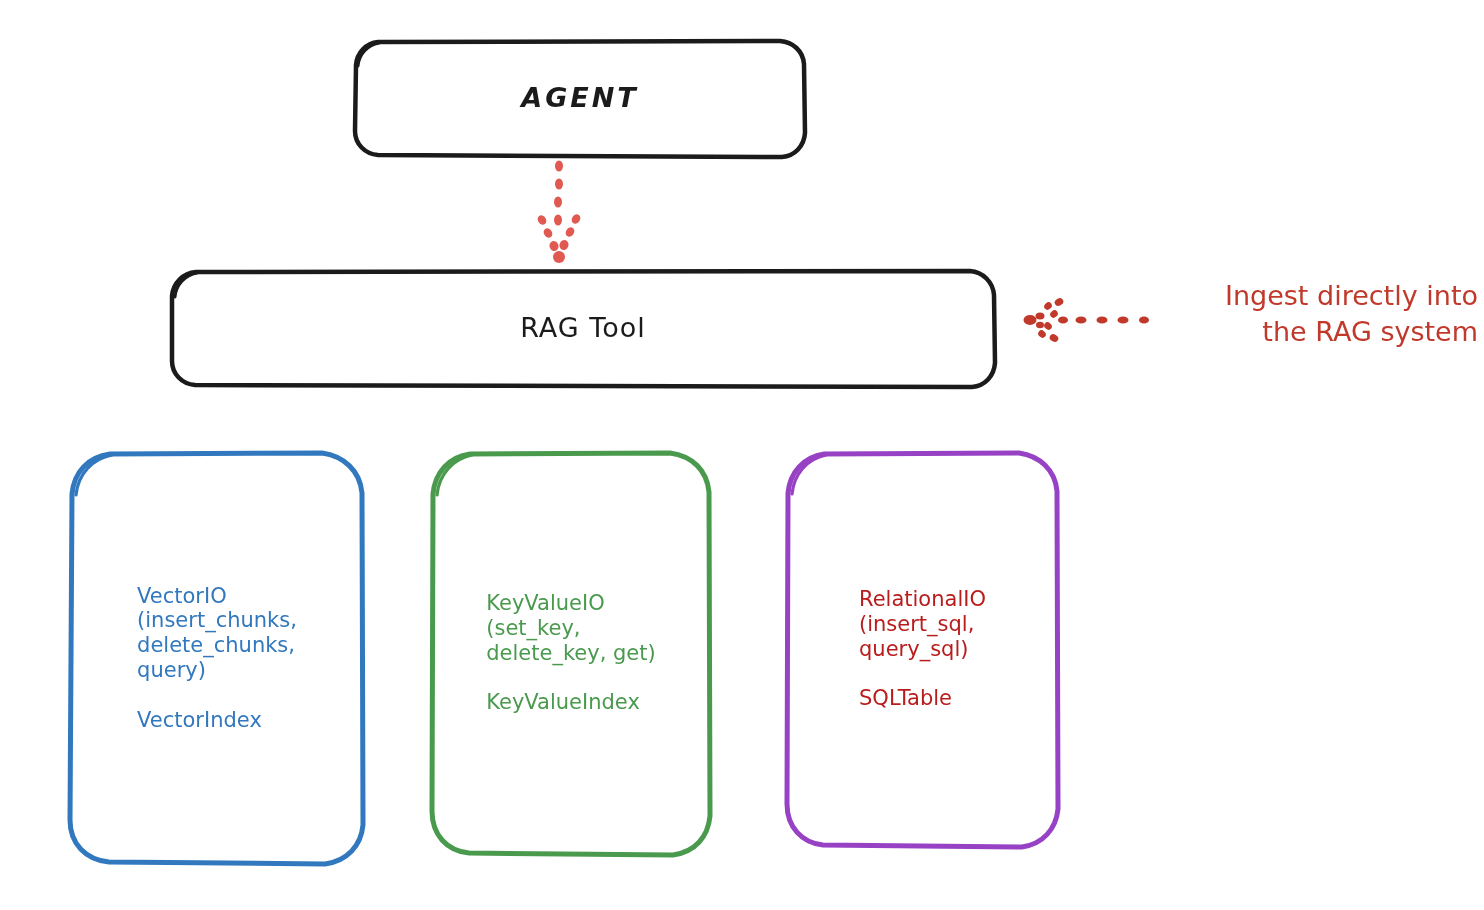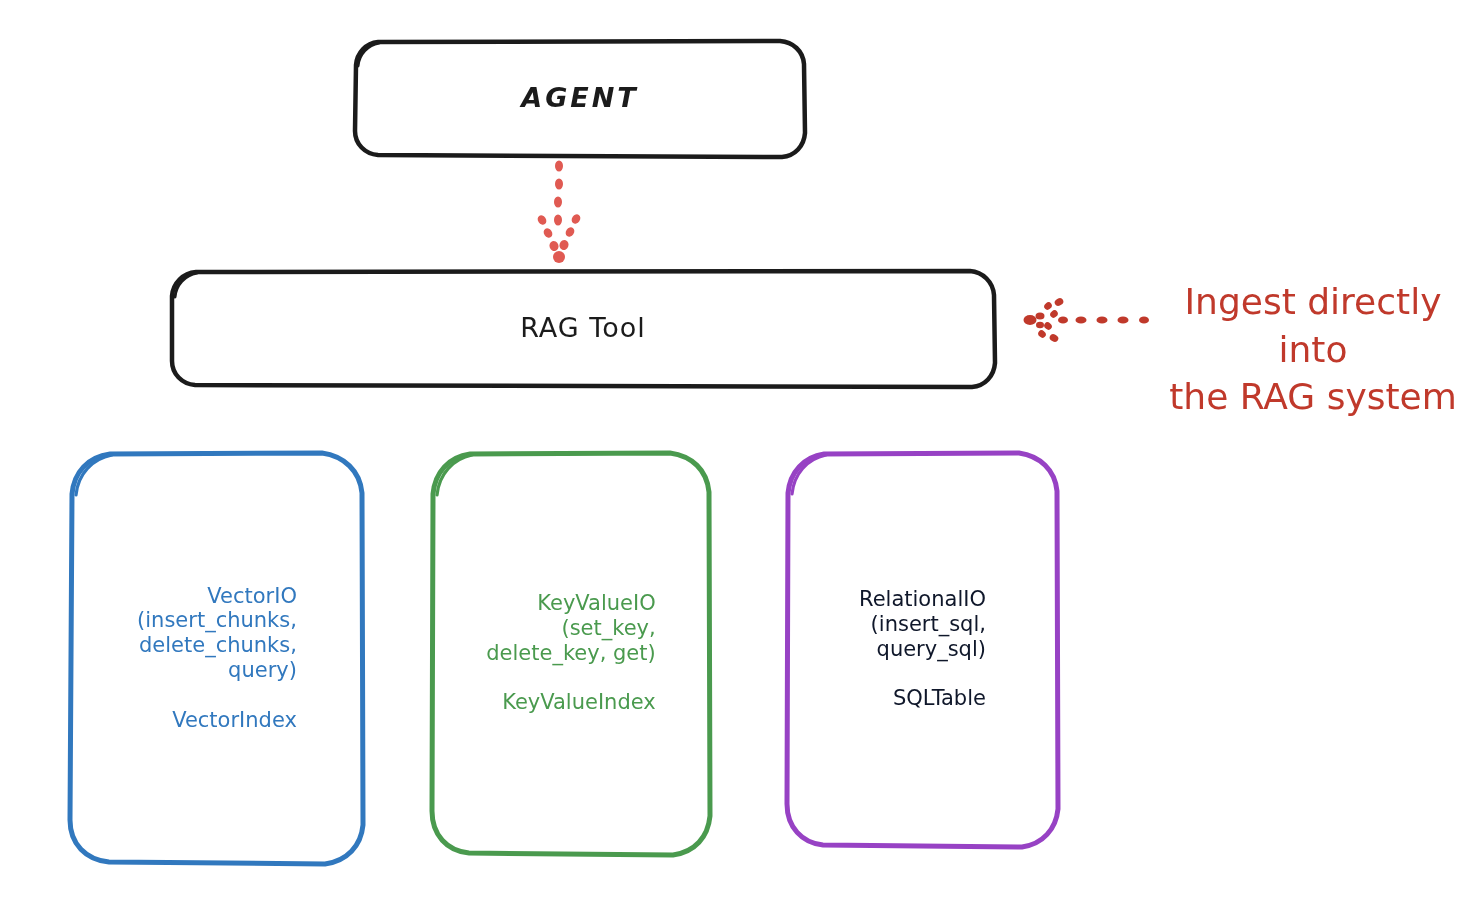--- a/index.html
+++ b/index.html
@@ -21,21 +21,21 @@
   }
 
   
   .box {
     position: absolute;
     box-sizing: border-box;
     background: #ffffff;
     display: flex;
     align-items: center;
     justify-content: center;
-    text-align: right;
+    text-align: left;
   }
   .box .label {
     position: relative;
     z-index: 2;
     white-space: pre-line;
     line-height: 1.18;
   }
   .box svg.frame {
     position: absolute;
     left: 0;
@@ -98,21 +98,21 @@
 
   .prov-label {
     font-family: "DejaVu Sans", sans-serif;
     font-size: 21px;
     line-height: 1.30;
     white-space: pre-line;
     padding: 0 6px;
   }
   #vector-box .prov-label { color: #3178be; }
   #keyvalue-box .prov-label { color: #4a9a4e; }
-  #relational-box .prov-label { color: #0f172a; }
+  #relational-box .prov-label { color: #b91c1c; }
 
   
   .connector {
     position: absolute;
     overflow: visible;
     z-index: 3;
   }
   #agent-to-rag {
     left: 500px;
     top: 158px;
@@ -126,25 +126,25 @@
     height: 56px;
   }
 
   
   #ingest-note {
     position: absolute;
     left: 1148px;
     top: 278px;
     width: 330px;
     font-family: "DejaVu Sans", sans-serif;
-    font-size: 36px;
+    font-size: 27px;
     line-height: 1.32;
     color: #c0392b;
     white-space: pre-line;
-    text-align: center;
+    text-align: right;
   }
 </style>
 </head>
 <body>
 
 <div id="canvas">
 
   <div class="box" id="agent-box">
     <svg class="frame" viewBox="0 0 456 120" preserveAspectRatio="none">
       <path d="M26,4 C14,5 5,15 4,27 L3,93 C3,106 13,116 26,117

